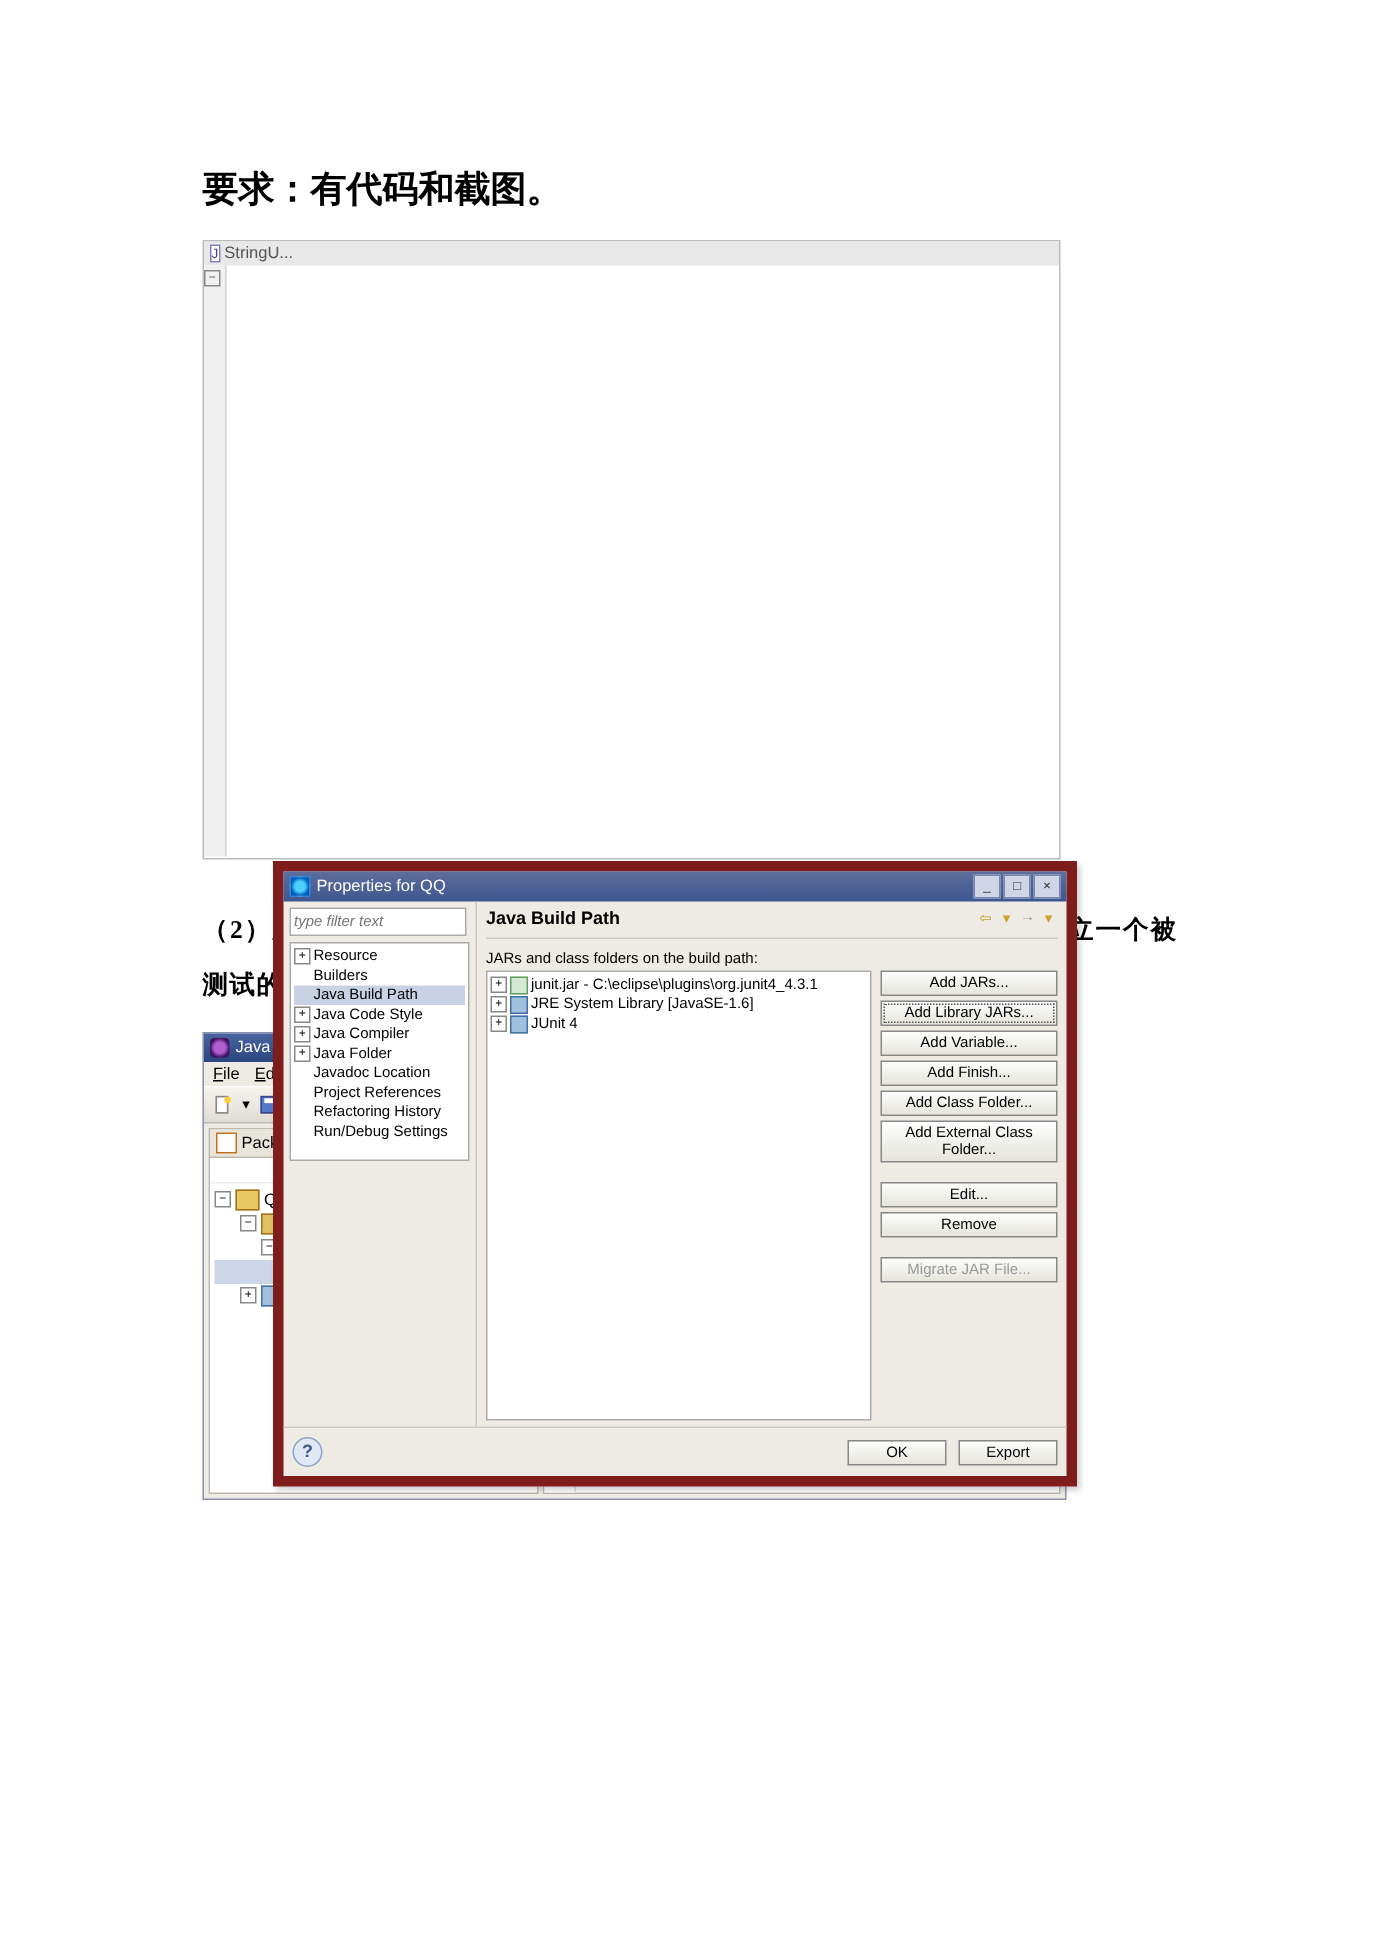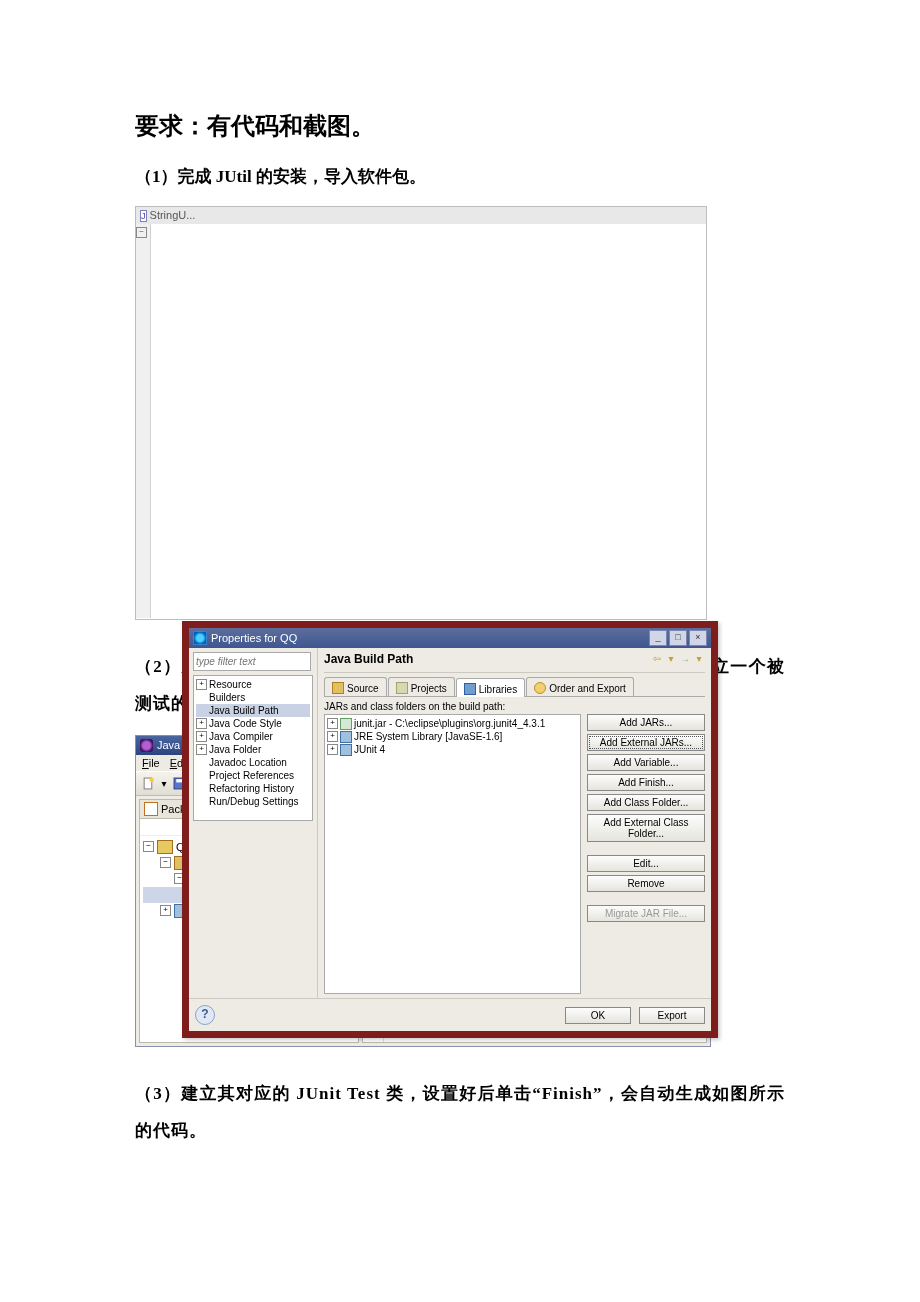--- a/index.html
+++ b/index.html
@@ -378,21 +378,20 @@
     margin-top: 28px;
   }
 </style>
 </head>
 <body>
 
 <div class="page">
 
   <div class="h1">要求：有代码和截图。</div>
 
-  <div class="h2">（1）完成 JUtil 的安装，导入软件包。</div>
 
   <div class="shot1">
     <div class="bg-header">
       <span class="pt-java">J</span>
       <span>StringU...</span>
     </div>
 
     <div class="shot1-wrap">
       <div class="code-margin">
         <div class="gutter">
@@ -464,38 +463,20 @@
             <div class="propheader">
               <span class="title">Java Build Path</span>
               <div class="navarrows">
                 <div class="arr">⇦</div>
                 <div class="arr">▾</div>
                 <div class="arr" style="color:#999">→</div>
                 <div class="arr">▾</div>
               </div>
             </div>
 
-            <div class="tabs">
-              <div class="tab">
-                  <span class="tabicon ic-folder"></span>
-                  <span>Source</span>
-                </div>
-              <div class="tab">
-                  <span class="tabicon ic-proj"></span>
-                  <span>Projects</span>
-                </div>
-              <div class="tab active">
-                  <span class="tabicon ic-lib"></span>
-                  <span>Libraries</span>
-                </div>
-              <div class="tab">
-                  <span class="tabicon ic-order"></span>
-                  <span>Order and Export</span>
-                </div>
-            </div>
 
             <div style="display:flex; flex:1;">
               <div style="flex:1; display:flex; flex-direction:column;">
                 <div class="liblabel">JARs and class folders on the build path:</div>
                 <div class="libbox">
                   <div class="lib-row">
                       <span class="tree-exp">+</span>
                       <span class="jaricon"></span>
                       <span>junit.jar - C:\eclipse\plugins\org.junit4_4.3.1</span>
                     </div>
@@ -508,21 +489,21 @@
                       <span class="tree-exp">+</span>
                       <span class="libicon"></span>
                       <span>JUnit 4</span>
                     </div>
                 </div>
               </div>
 
               <div class="btncol">
                 <div style="height:17px;"></div>
                 <div class="wbtn">Add JARs...</div>
-                <div class="wbtn" style="outline:1px dotted #555; outline-offset:-3px;">Add External JARs...</div>
+                <div class="wbtn" style="outline:1px dotted #555; outline-offset:-3px;">Add Library JARs...</div>
                 <div class="wbtn">Add Variable...</div>
                 <div class="wbtn">Add Finish...</div>
                 <div class="wbtn">Add Class Folder...</div>
                 <div class="wbtn">Add External Class Folder...</div>
                 <div style="height:10px;"></div>
                 <div class="wbtn">Edit...</div>
                 <div class="wbtn">Remove</div>
                 <div style="height:10px;"></div>
                 <div class="wbtn disabled">Migrate JAR File...</div>
               </div>
@@ -738,15 +719,14 @@
             <div>&nbsp;&nbsp;&nbsp;&nbsp;<span class="tok-kw">public</span> <span>String addString(String str1,String str2){</span></div>
             <div class="caret-line">&nbsp;&nbsp;&nbsp;&nbsp;&nbsp;&nbsp;&nbsp;&nbsp;<span class="tok-kw">return</span>&nbsp;&nbsp;<span>str1+str2;</span></div>
             <div>&nbsp;&nbsp;&nbsp;&nbsp;<span>}</span></div>
             <div>&nbsp;&nbsp;&nbsp;&nbsp;<span>}</span></div>
           </div>
         </div>
       </div>
     </div>
   </div>
 
-  <div class="para h2 justify" style="font-weight:bold;">（3）建立其对应的 JUnit Test 类，设置好后单击“Finish”，会自动生成如图所示的代码。</div>
 
 </div>
 
 </body></html>

